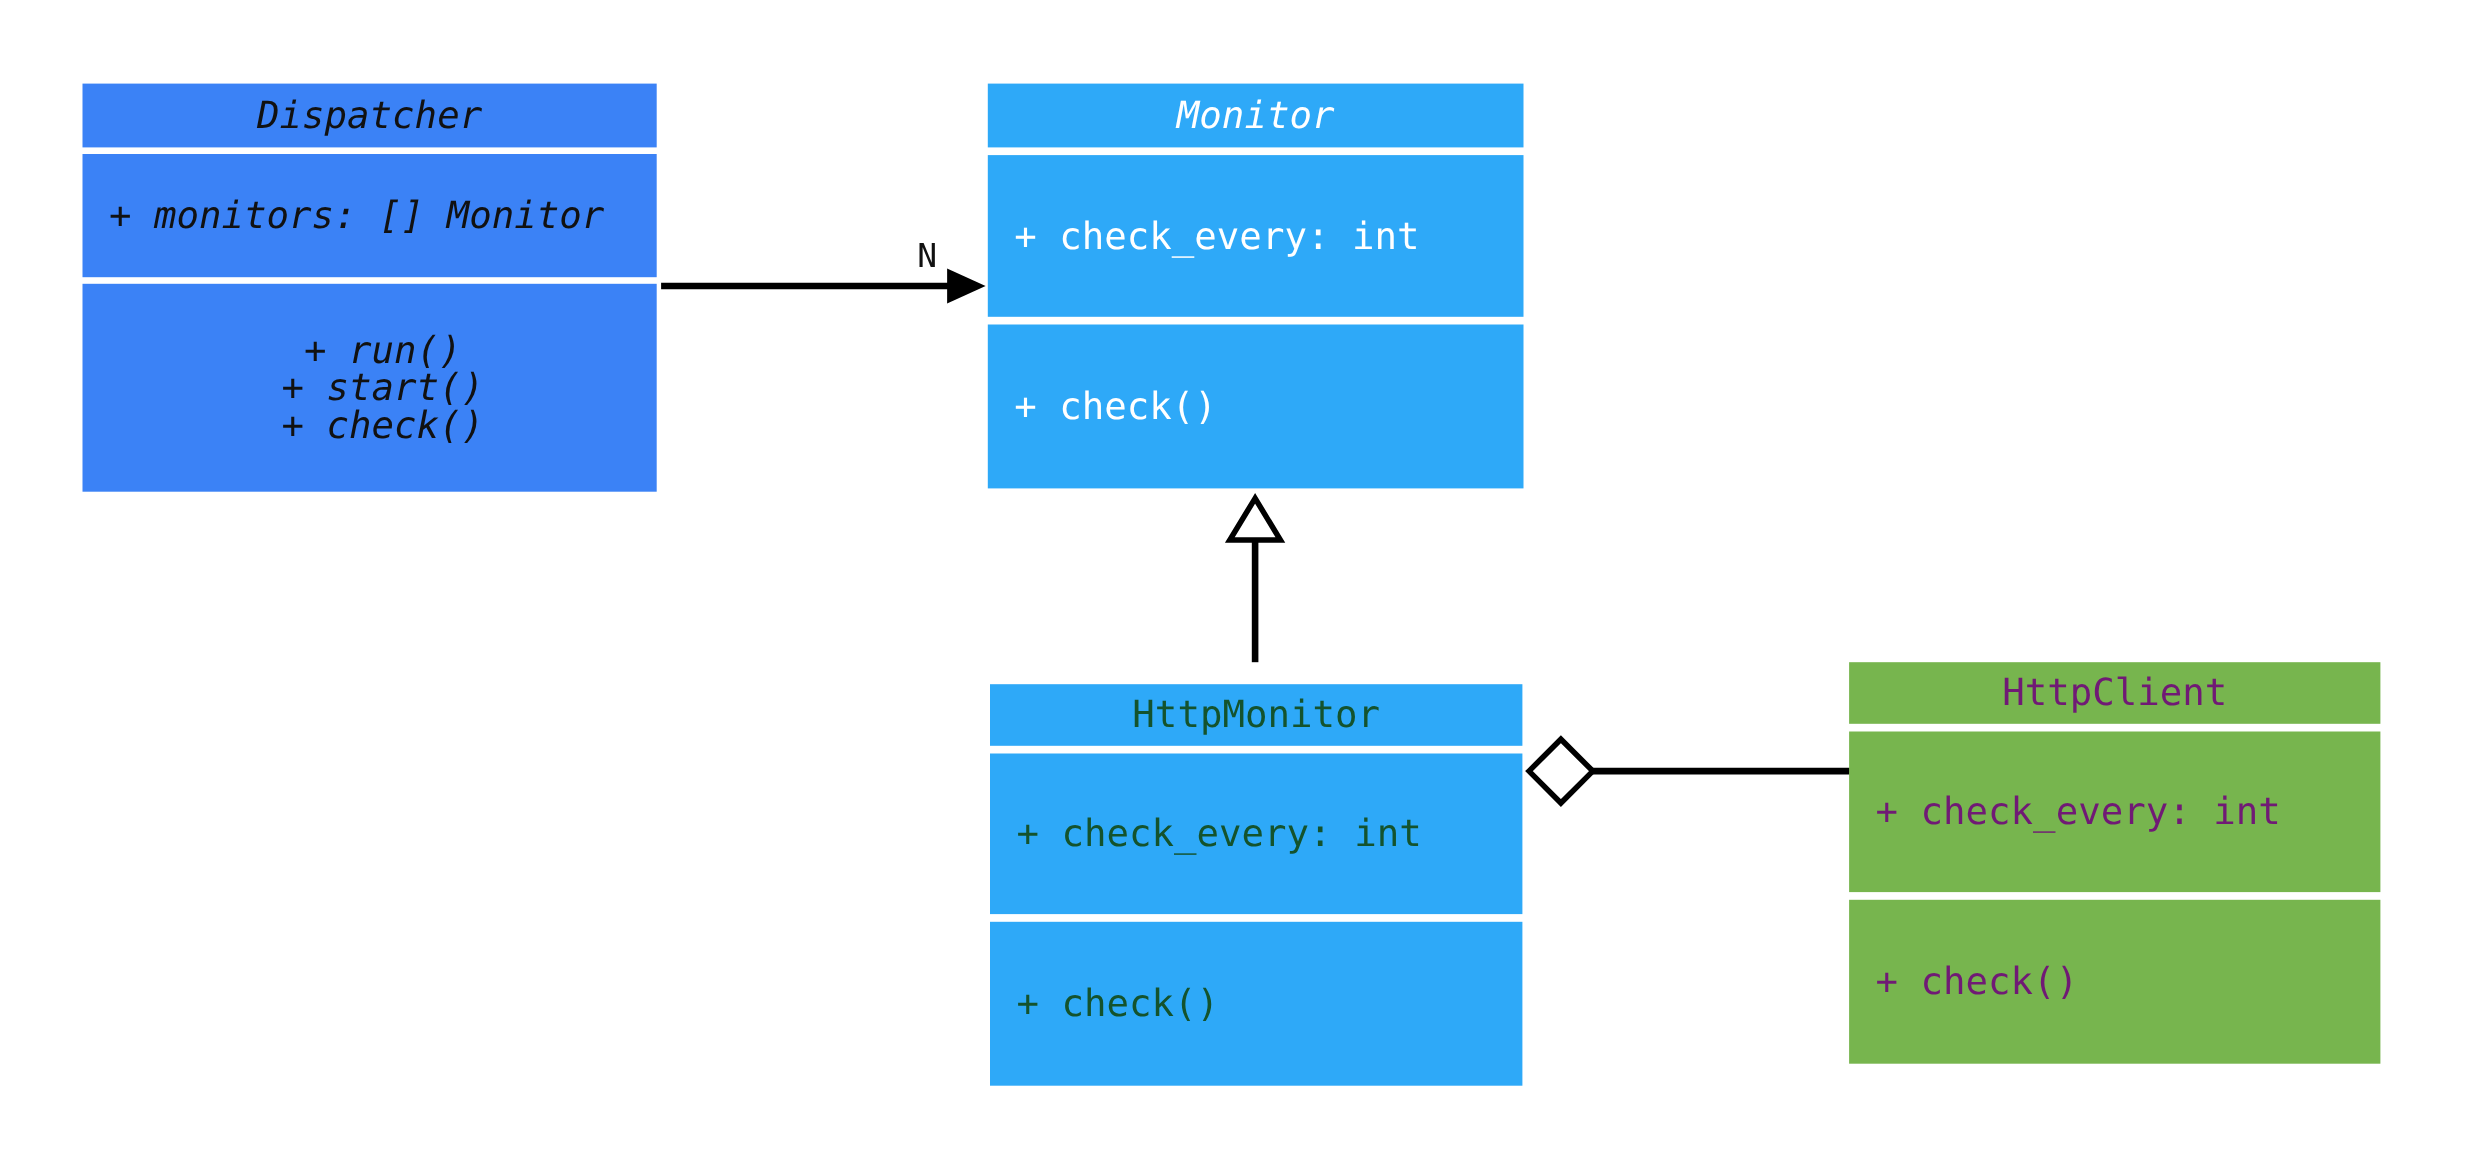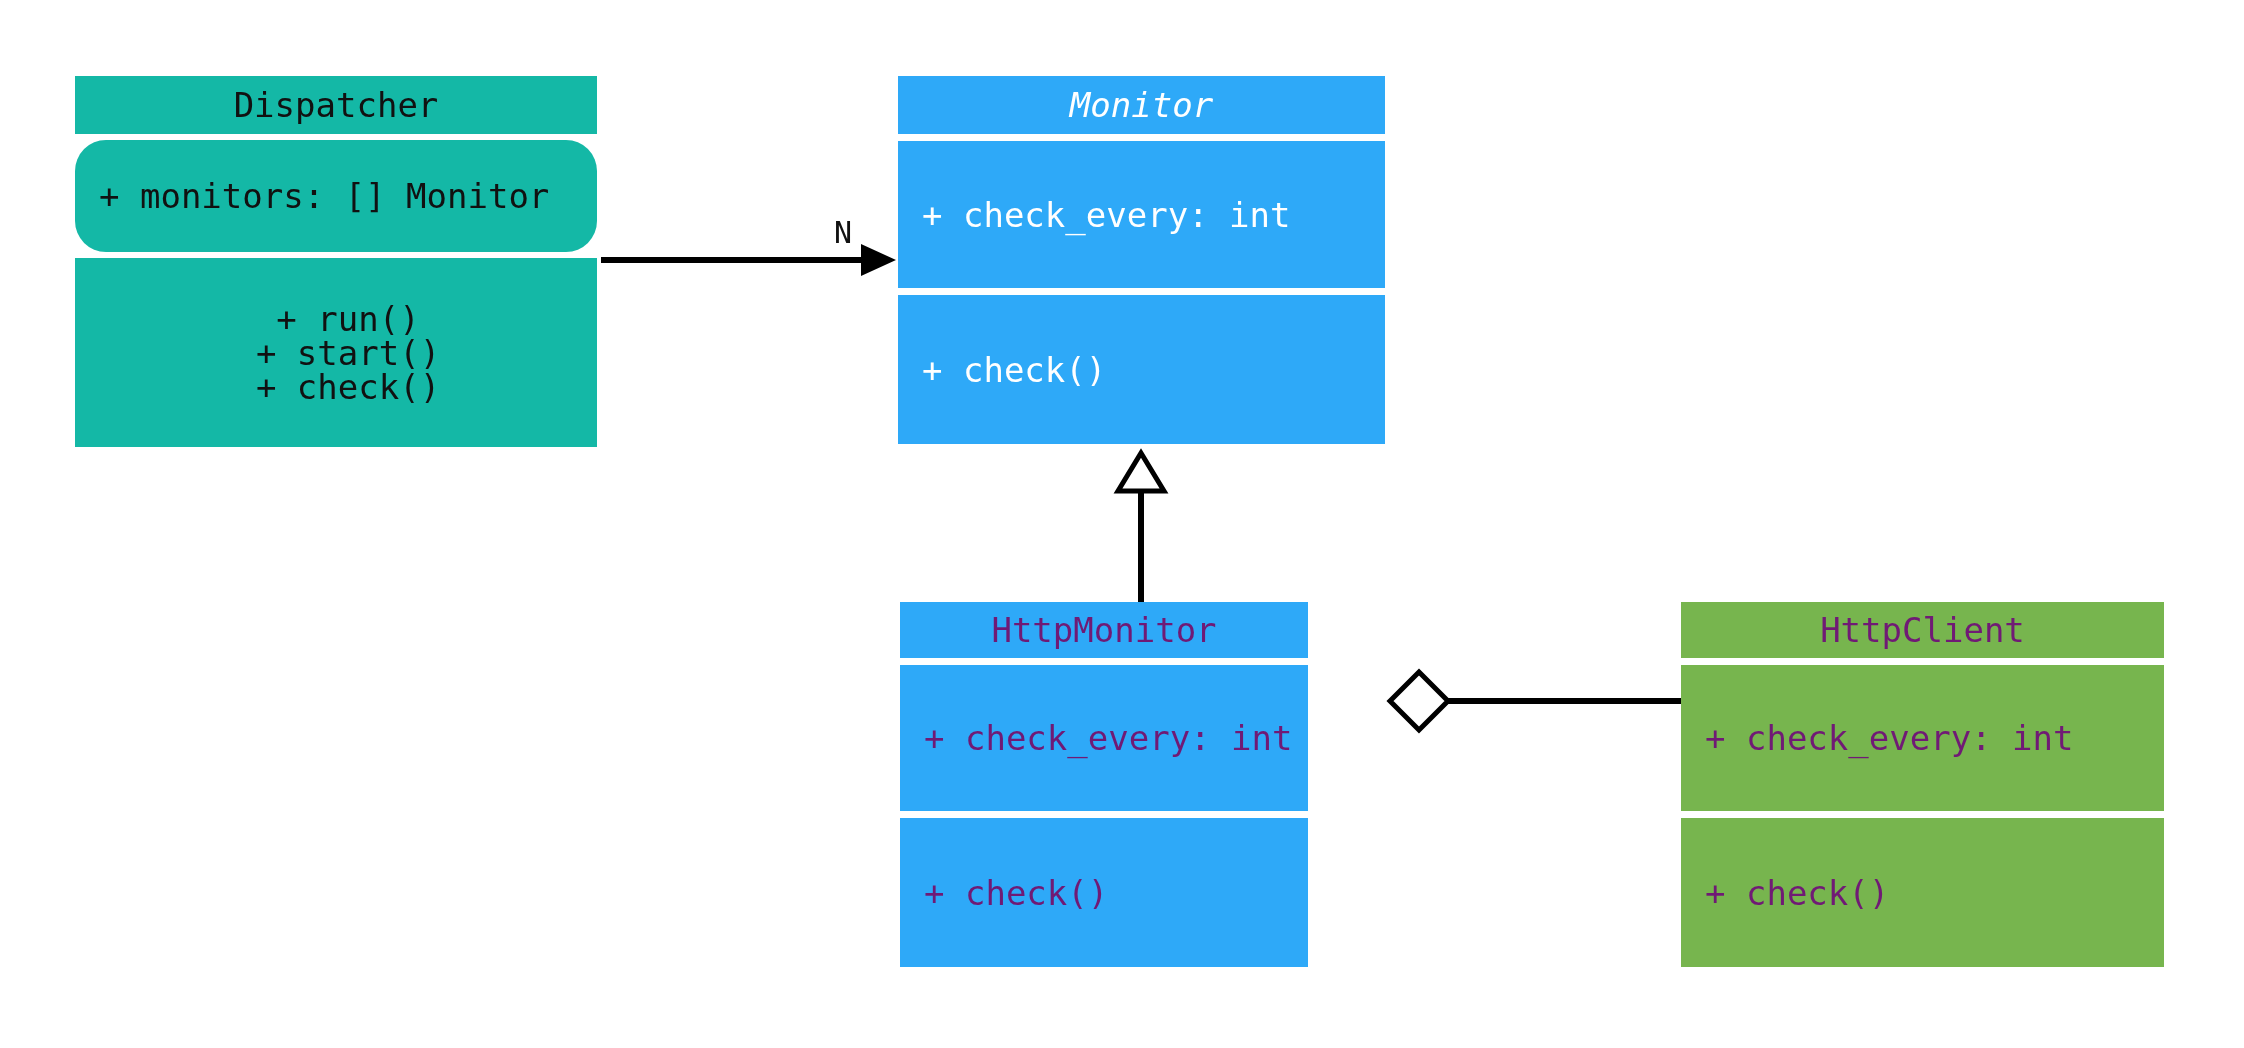--- a/index.html
+++ b/index.html
@@ -20,32 +20,32 @@
   }
   .sec.title{
     flex-direction:row;align-items:center;justify-content:center;
     padding-left:0;
   }
   .row,.title-text{
     font-size:34px;line-height:34px;white-space:pre;
   }
   
   .dispatcher{left:75px;top:76px;width:522px;gap:6px;color:#111111;}
-  .dispatcher .sec{background:#14b8a6;}
+  .dispatcher .sec{background:#3b82f6;font-style:italic;}
   .dispatcher .title{height:58px;}
-  .dispatcher .attrs{height:112px;border-radius:31px;}
+  .dispatcher .attrs{height:112px;}
   .dispatcher .methods{height:189px;text-align:center;}
   
   .monitor{left:898px;top:76px;width:487px;gap:7px;color:#ffffff;}
   .monitor .sec{background:#2EA9F8;}
   .monitor .title{height:58px;font-style:italic;}
   .monitor .attrs{height:147px;}
   .monitor .methods{height:149px;}
   
-  .http-monitor{left:900px;top:602px;width:408px;gap:7px;color:#701a75;}
+  .http-monitor{left:900px;top:622px;width:484px;gap:7px;color:#14532d;}
   .http-monitor .sec{background:#2EA9F8;}
   .http-monitor .title{height:56px;}
   .http-monitor .attrs{height:146px;}
   .http-monitor .methods{height:149px;}
   
   .http-client{left:1681px;top:602px;width:483px;gap:7px;color:#701a75;}
   .http-client .sec{background:#77B54E;}
   .http-client .title{height:56px;}
   .http-client .attrs{height:146px;}
   .http-client .methods{height:149px;}

